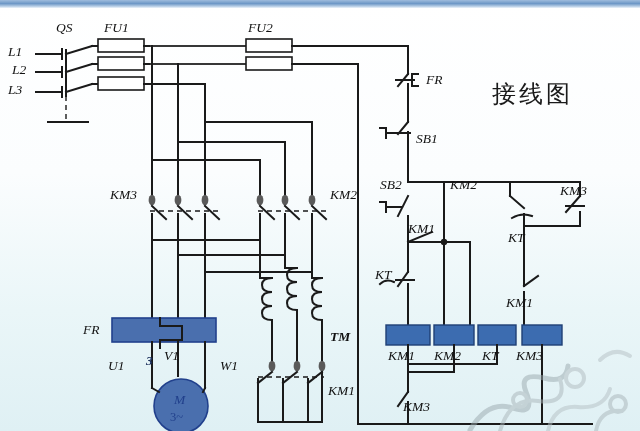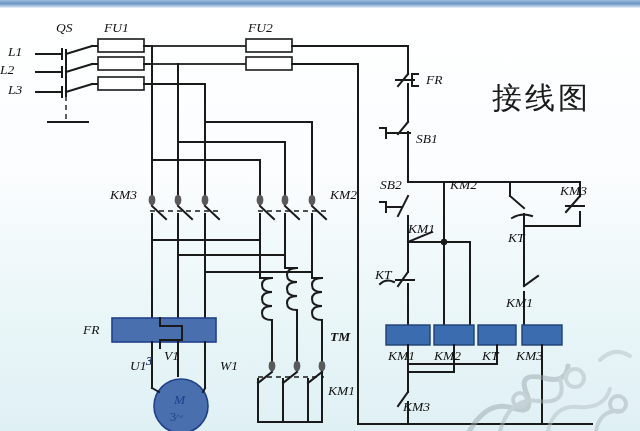--- a/index.html
+++ b/index.html
@@ -8,21 +8,21 @@
     font-family:"Liberation Serif", serif;
     background:linear-gradient(180deg,#ffffff 0%,#fbfdfe 40%,#eaf6f8 72%,#dff0f4 100%);
   }
   #topbar{position:absolute;left:0;top:0;width:640px;height:8px;
     background:linear-gradient(180deg,#9fbcdd 0%,#6d97c6 45%,#b9cfe6 80%,#eef4fb 100%);}
   svg#sheet{position:absolute;left:0;top:0;width:640px;height:431px;}
   .lbl{position:absolute;font-family:"Liberation Serif",serif;color:#111;white-space:nowrap;}
   .t-sm{font-size:12.5px;}
   .t-md{font-size:13.5px;font-style:italic;}
   .t-bold{font-weight:bold;margin-top:32px;}
-  .t-cn{font-family:Liberation Mono, monospace;font-size:30px;color:#1a1a1a;letter-spacing:3px;}
+  .t-cn{font-family:Liberation Mono, monospace;font-size:24px;color:#1a1a1a;letter-spacing:3px;}
   .t-blue{color:#21408c;}
 </style>
 </head>
 <body>
 
 <div id="root">
 
   <div id="topbar"></div>
 
   <svg id="sheet" viewBox="0 0 640 431" xmlns="http://www.w3.org/2000/svg">
@@ -248,36 +248,36 @@
       <path d="M548,431 q6,-26 30,-24 q26,2 32,-18" fill="none" stroke="#b5c0c4" stroke-width="4" stroke-linecap="round"></path>
       <path d="M596,431 q4,-22 26,-20" fill="none" stroke="#aab6ba" stroke-width="4" stroke-linecap="round"></path>
       <circle cx="520" cy="400" r="7" fill="none" stroke="#a8b4b8" stroke-width="4"></circle>
       <circle cx="575" cy="378" r="9" fill="none" stroke="#b0bbbf" stroke-width="4"></circle>
       <circle cx="618" cy="404" r="8" fill="none" stroke="#a8b4b8" stroke-width="4"></circle>
       <path d="M600,360 q14,-14 30,-4" fill="none" stroke="#b5c0c4" stroke-width="4" stroke-linecap="round"></path>
     </g>
   </svg>
 
   <div class="lbl t-md" style="left:8px;top:44px;">L1</div>
-  <div class="lbl t-md" style="left:0;top:62px;">L2</div>
+  <div class="lbl t-md" style="left:12px;top:62px;">L2</div>
   <div class="lbl t-md" style="left:8px;top:82px;">L3</div>
 
   <div class="lbl t-md" style="left:56px;top:20px;">QS</div>
   <div class="lbl t-md" style="left:104px;top:20px;">FU1</div>
   <div class="lbl t-md" style="left:248px;top:20px;">FU2</div>
 
   <div class="lbl t-md" style="left:110px;top:187px;">KM3</div>
   <div class="lbl t-md" style="left:330px;top:187px;">KM2</div>
   <div class="lbl t-md t-bold" style="left:330px;top:297px;">TM</div>
   <div class="lbl t-md" style="left:328px;top:383px;">KM1</div>
 
   <div class="lbl t-md" style="left:83px;top:322px;">FR</div>
   <div class="lbl t-md t-bold" style="left:146px;top:321px;color:#1b2f5c;">3</div>
 
-  <div class="lbl t-md" style="left:130px;top:358px;">U1</div>
+  <div class="lbl t-md" style="left:108px;top:358px;">U1</div>
   <div class="lbl t-md" style="left:164px;top:348px;">V1</div>
   <div class="lbl t-md" style="left:220px;top:358px;">W1</div>
   <div class="lbl t-md t-blue" style="left:174px;top:392px;">M</div>
   <div class="lbl t-sm t-blue" style="left:170px;top:410px;">3~</div>
 
   <div class="lbl t-cn" style="left:492px;top:78px;">接线图</div>
 
   <div class="lbl t-md" style="left:426px;top:72px;">FR</div>
   <div class="lbl t-md" style="left:416px;top:131px;">SB1</div>
   <div class="lbl t-md" style="left:356px;top:177px;margin-left:24px;">SB2</div>

